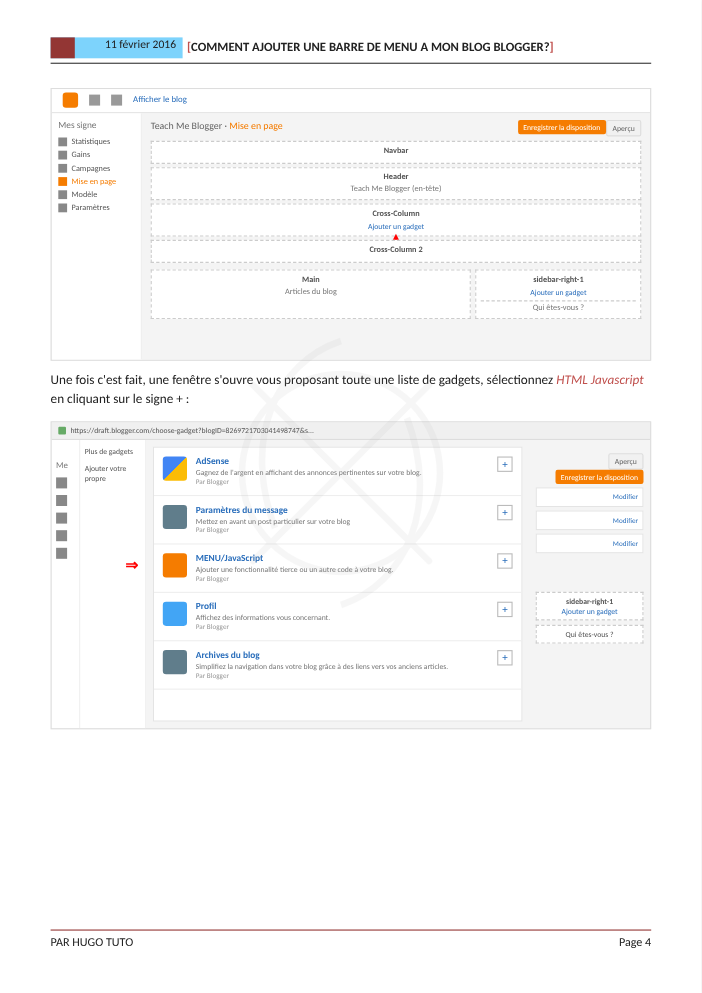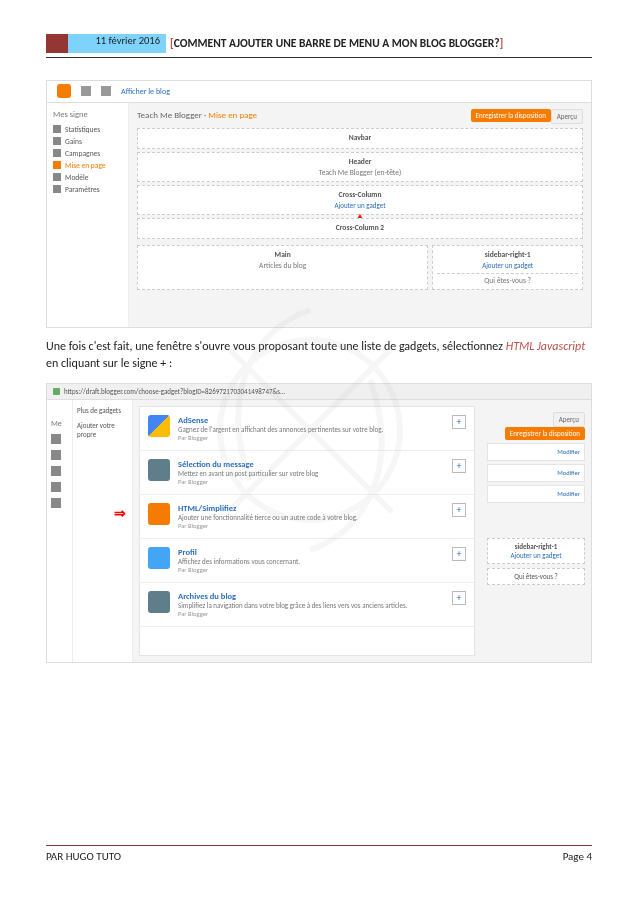--- a/index.html
+++ b/index.html
@@ -403,31 +403,31 @@
             <div class="gadget-txt">
               <div class="gadget-title">AdSense</div>
               <div class="gadget-desc">Gagnez de l'argent en affichant des annonces pertinentes sur votre blog.</div>
               <div class="gadget-by">Par Blogger</div>
             </div>
             <div class="plus-box">+</div>
           </div>
           <div class="gadget-row">
             <div class="gadget-ic ic-select"></div>
             <div class="gadget-txt">
-              <div class="gadget-title">Sélection du message</div>
+              <div class="gadget-title">Paramètres du message</div>
               <div class="gadget-desc">Mettez en avant un post particulier sur votre blog</div>
               <div class="gadget-by">Par Blogger</div>
             </div>
             <div class="plus-box">+</div>
           </div>
           <div class="gadget-row">
             <span class="red-arrow-right">⇒</span>
             <div class="gadget-ic ic-html"></div>
             <div class="gadget-txt">
-              <div class="gadget-title">HTML/Simplifiez</div>
+              <div class="gadget-title">MENU/JavaScript</div>
               <div class="gadget-desc">Ajouter une fonctionnalité tierce ou un autre code à votre blog.</div>
               <div class="gadget-by">Par Blogger</div>
             </div>
             <div class="plus-box">+</div>
           </div>
           <div class="gadget-row">
             <div class="gadget-ic ic-profil"></div>
             <div class="gadget-txt">
               <div class="gadget-title">Profil</div>
               <div class="gadget-desc">Affichez des informations vous concernant.</div>

